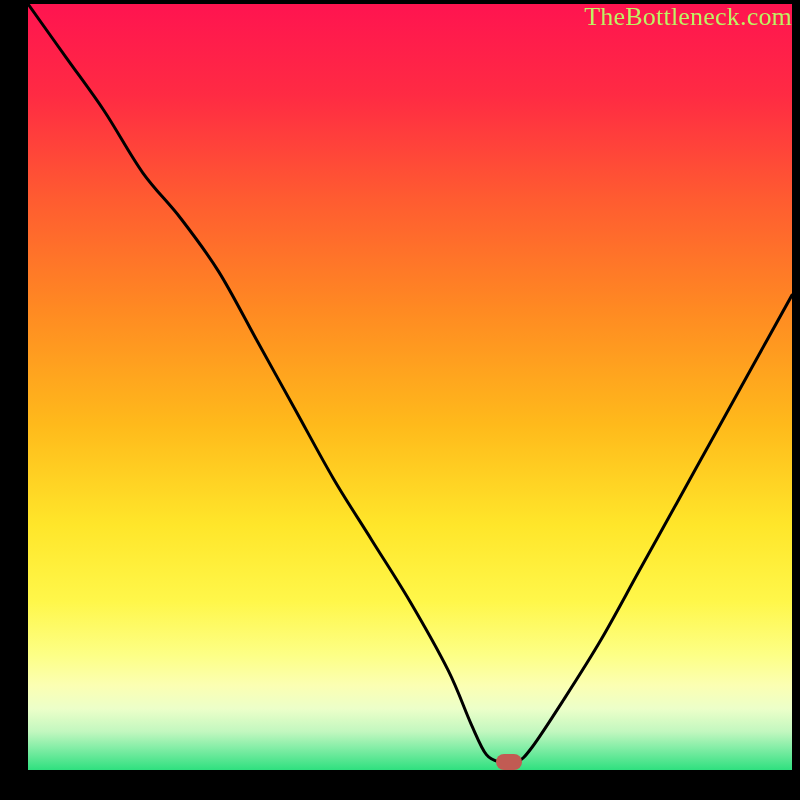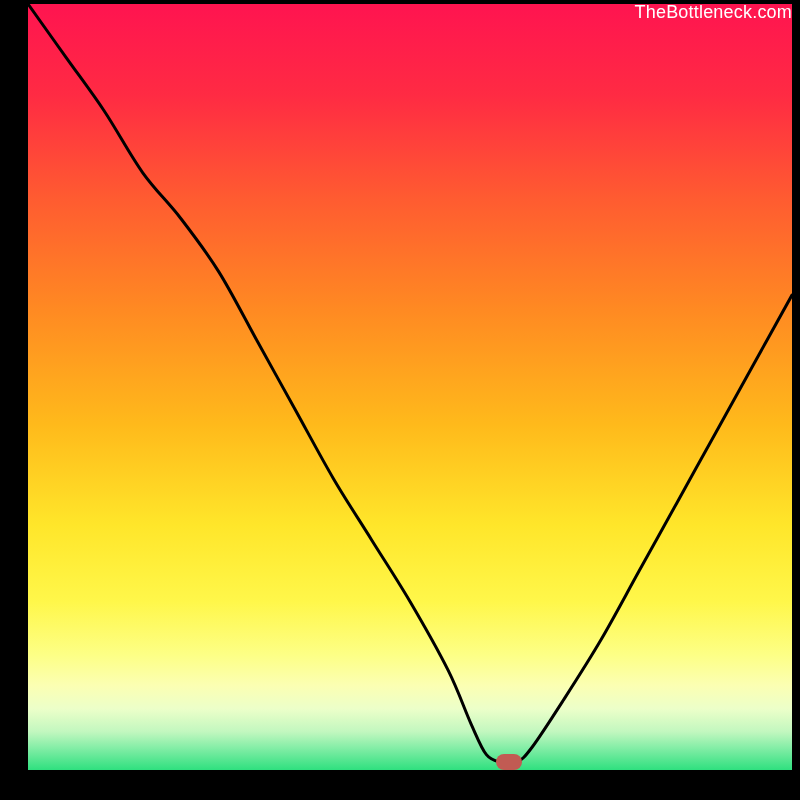--- a/index.html
+++ b/index.html
@@ -2,21 +2,21 @@
 <html><head>
 <meta charset="utf-8">
 <style>
 * { margin: 0; padding: 0; box-sizing: border-box; }
 html, body { width: 800px; height: 800px; background: #000; overflow: hidden; }
 .frame { position: absolute; left: 0; top: 0; width: 800px; height: 800px; background: #000; }
 .plot { position: absolute; left: 28px; top: 4px; width: 764px; height: 766px; }
 .grad { position: absolute; left: 0; top: 0; width: 100%; height: 100%; }
 .curve { position: absolute; left: 0; top: 0; width: 100%; height: 100%; pointer-events: none; }
 .marker { position: absolute; width: 26px; height: 16px; border-radius: 8px; background: #c15b53; transform: translate(-50%, -50%); }
-.watermark { position: absolute; right: 8px; top: 2px; color: #ffffff; font-family: Liberation Sans, sans-serif; font-size: 18px; font-weight: 500; letter-spacing: 0.2px; }
+.watermark { position: absolute; right: 8px; top: 2px; color: #bef264; font-family: Liberation Serif, serif; font-size: 26px; font-weight: 500; letter-spacing: 0.2px; }
 </style>
 </head>
 <body>
 
 <div class="frame">
 
   <div class="plot">
 
     <svg class="grad" viewBox="0 0 764 766" preserveAspectRatio="none">
       <defs>

